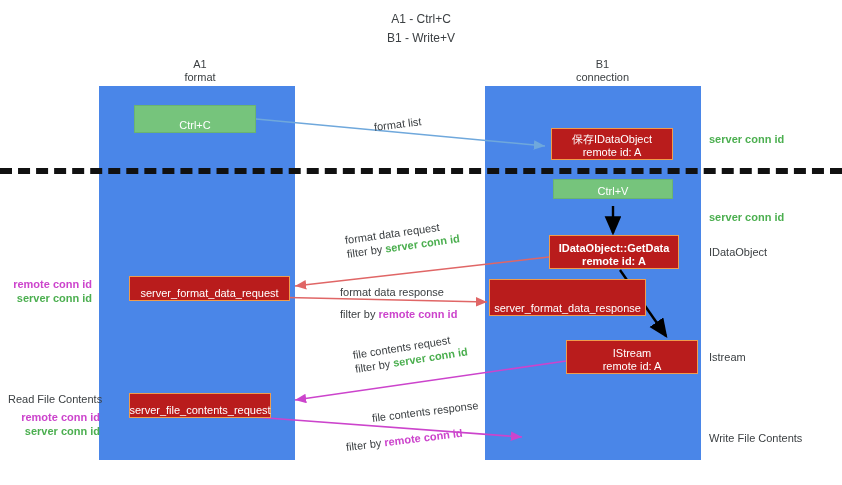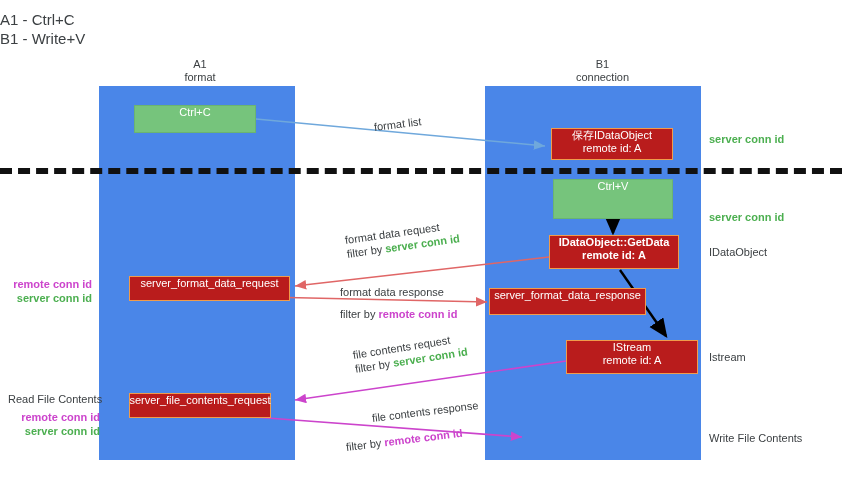--- a/index.html
+++ b/index.html
@@ -9,21 +9,22 @@
     font-family:"Liberation Sans", sans-serif;
     overflow:hidden;
     position:relative;
     color:#3c4043;
   }
   #stage{position:absolute;left:0;top:0;width:842px;height:485px;}
   .abs{position:absolute;}
 
   
   .title{
-    font-size:15px;
+    text-align:center;
+    font-size:12px;
     line-height:19px;
     color:#3c4043;
     width:842px;
     top:10px;
   }
 
   
   .colhead{
     text-align:center;
     font-size:11px;
@@ -35,21 +36,21 @@
   .lane{
     background:#4a86e8;
   }
 
   
   .box{
     box-sizing:border-box;
     display:flex;
     flex-direction:column;
     align-items:center;
-    justify-content:flex-start;
+    justify-content:flex-end;
     color:#ffffff;
     font-size:11px;
     line-height:13px;
     text-align:center;
     border:1px solid rgba(0,0,0,0.12);
   }
   .box.green{background:#76c47c;border-color:#6ab471;}
   .box.orange{background:#b91c1c;border-color:#f09c4c;}
   .box .l2{font-size:11px;}
 
@@ -140,39 +141,39 @@
 
   <div class="abs box green" style="left:134px;top:105px;width:122px;height:28px;">
     <div>Ctrl+C</div>
   </div>
 
   <div class="abs box orange" style="left:551px;top:128px;width:122px;height:32px;">
     <div>保存IDataObject</div>
     <div class="l2">remote id: A</div>
   </div>
 
-  <div class="abs box green" style="left:553px;top:179px;width:120px;height:40px;">
+  <div class="abs box green" style="left:553px;top:179px;width:120px;height:20px;">
     <div>Ctrl+V</div>
   </div>
 
   <div class="abs box orange" style="left:549px;top:235px;width:130px;height:34px;font-weight:bold;">
     <div>IDataObject::GetData</div>
     <div class="l2">remote id: A</div>
   </div>
 
   <div class="abs box orange" style="left:566px;top:340px;width:132px;height:34px;">
     <div>IStream</div>
     <div class="l2">remote id: A</div>
   </div>
 
   <div class="abs box orange" style="left:129px;top:276px;width:161px;height:25px;">
     <div>server_format_data_request</div>
   </div>
 
-  <div class="abs box orange" style="left:489px;top:288px;width:157px;height:27px;">
+  <div class="abs box orange" style="left:489px;top:279px;width:157px;height:37px;">
     <div>server_format_data_response</div>
   </div>
 
   <div class="abs box orange" style="left:129px;top:393px;width:142px;height:25px;">
     <div>server_file_contents_request</div>
   </div>
 
 
   <div class="abs dashed" style="left:0px;top:168px;"></div>
 

